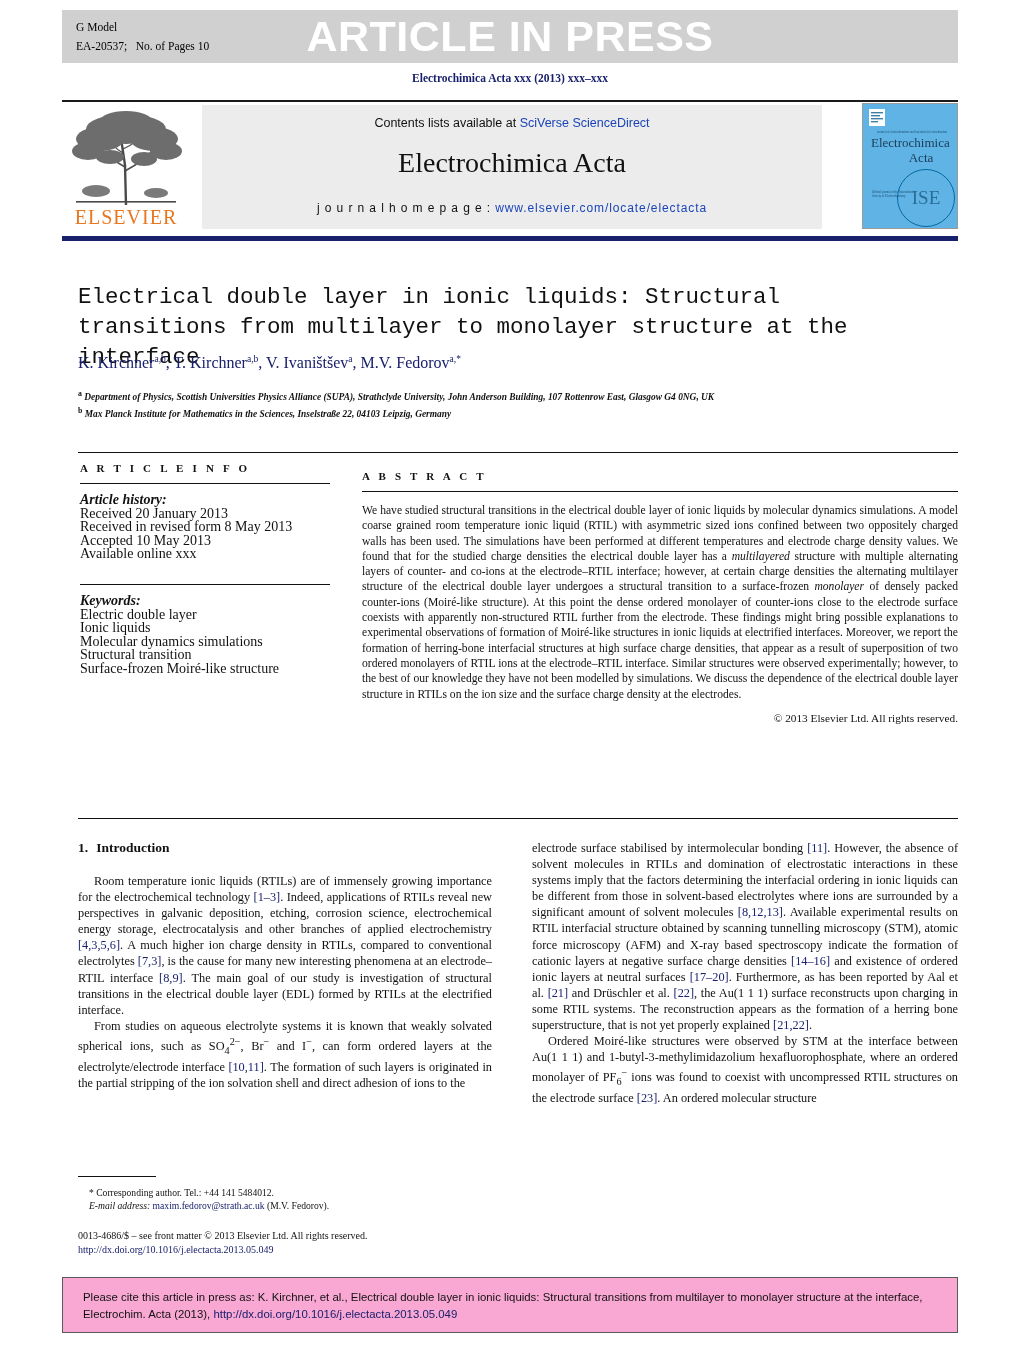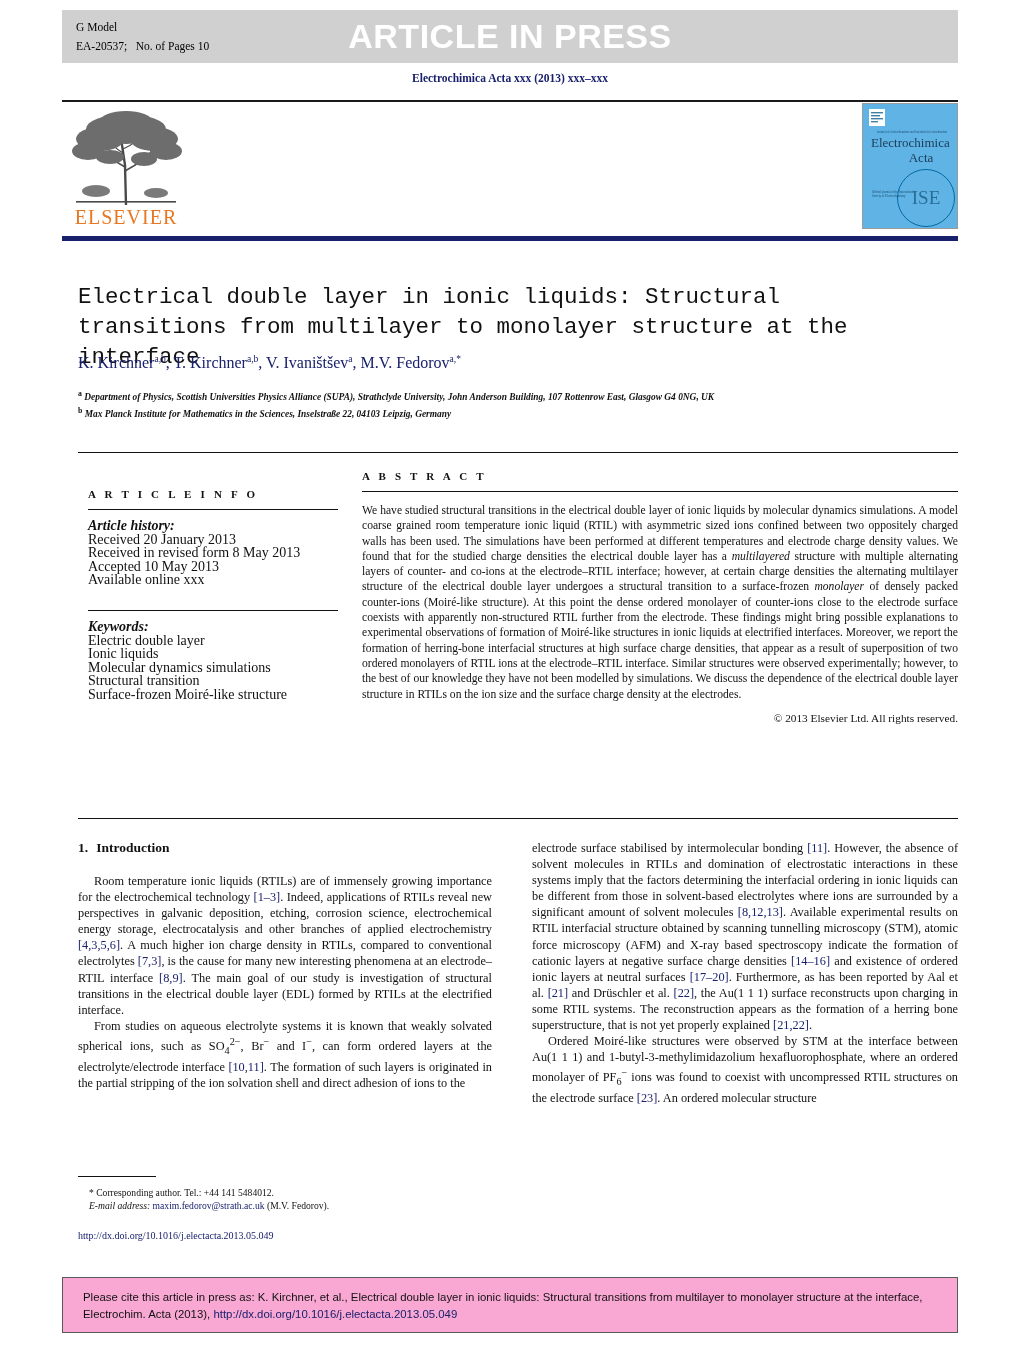--- a/index.html
+++ b/index.html
@@ -34,21 +34,21 @@
     z-index: 3;
   }
   .gmodel-block .line2 { white-space: pre; }
   .aip-text {
     position: absolute;
     left: 0; top: 0;
     width: 896px; height: 53px;
     display: flex; align-items: center; justify-content: center;
     font-family: "Liberation Sans", sans-serif;
     font-weight: bold;
-    font-size: 34px;
+    font-size: 43px;
     letter-spacing: 0.5px;
     color: #ffffff;
   }
 
   
   .running-head {
     position: absolute;
     left: 0; top: 72px; width: 1020px;
     text-align: center;
     font-family: "Liberation Serif", serif;
@@ -192,23 +192,22 @@
   .infoabs-rule-top {
     position: absolute; left: 78px; top: 452px;
     width: 880px; height: 1px; background: #111;
   }
   .infoabs-rule-bottom {
     position: absolute; left: 78px; top: 818px;
     width: 880px; height: 1px; background: #111;
   }
 
   .info-col {
-    position: absolute; left: 80px; top: 488px;
+    position: absolute; left: 80px; top: 462px;
     width: 250px;
-    margin-left: 8px;
   }
   .abs-col {
     position: absolute; left: 362px; top: 470px;
     width: 596px;
   }
   .sec-head {
     font-family: "Liberation Serif", serif;
     font-weight: bold;
     font-size: 11px;
     letter-spacing: 3.2px;
@@ -358,20 +357,29 @@
         </g>
         <g fill="#7a7a7a">
           <ellipse cx="34" cy="86" rx="14" ry="6"></ellipse>
           <ellipse cx="94" cy="88" rx="12" ry="5"></ellipse>
         </g>
         <rect x="14" y="96" width="100" height="1.6" fill="#4a4a4a"></rect>
       </svg>
       <div class="elsevier-wordmark">ELSEVIER</div>
     </div>
 
+    <div class="contents-box">
+      <div class="contents-line">
+        <span>Contents lists available at </span><span class="sd-link">SciVerse ScienceDirect</span>
+      </div>
+      <div class="journal-name">Electrochimica Acta</div>
+      <div class="homepage-line">
+        <span>j o u r n a l  h o m e p a g e :  </span><span class="url">www.elsevier.com/locate/electacta</span>
+      </div>
+    </div>
 
     <div class="cover-thumb">
       <div class="cover-els-mark">
         <svg width="16" height="17" viewBox="0 0 16 17" aria-hidden="true">
           <rect x="0" y="0" width="16" height="17" fill="#ffffff"></rect>
           <g fill="#3f7fa6">
             <rect x="2" y="3" width="12" height="1.4"></rect>
             <rect x="2" y="6" width="9" height="1.4"></rect>
             <rect x="2" y="9" width="12" height="1.4"></rect>
             <rect x="2" y="12" width="7" height="1.4"></rect>
@@ -445,20 +453,21 @@
   <div class="fn-rule"></div>
   <div class="footnote">
     <div class="indent">* Corresponding author. Tel.: +44 141 5484012.</div>
     <div class="indent">
       <span class="em-label">E-mail address:</span>
       <a href="#">maxim.fedorov@strath.ac.uk</a><span> (M.V. Fedorov).</span>
     </div>
   </div>
 
   <div class="issn-block">
+    <div>0013-4686/$ – see front matter © 2013 Elsevier Ltd. All rights reserved.</div>
     <div class="doi">http://dx.doi.org/10.1016/j.electacta.2013.05.049</div>
   </div>
 
   <div class="cite-box">
     <div class="cite-text">
       <span>Please cite this article in press as: K. Kirchner, et al., Electrical double layer in ionic liquids: Structural transitions from multilayer to monolayer structure at the interface, Electrochim. Acta (2013), </span><span class="doi">http://dx.doi.org/10.1016/j.electacta.2013.05.049</span>
     </div>
   </div>
 
 </div>

